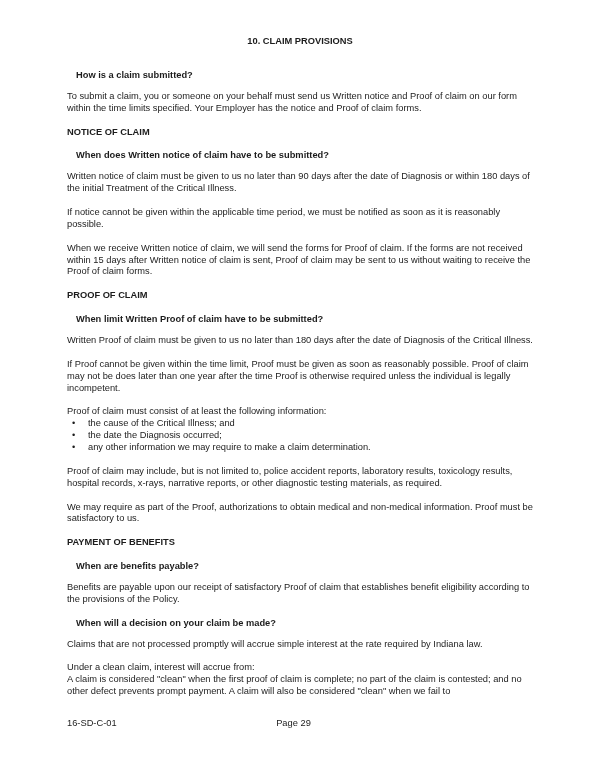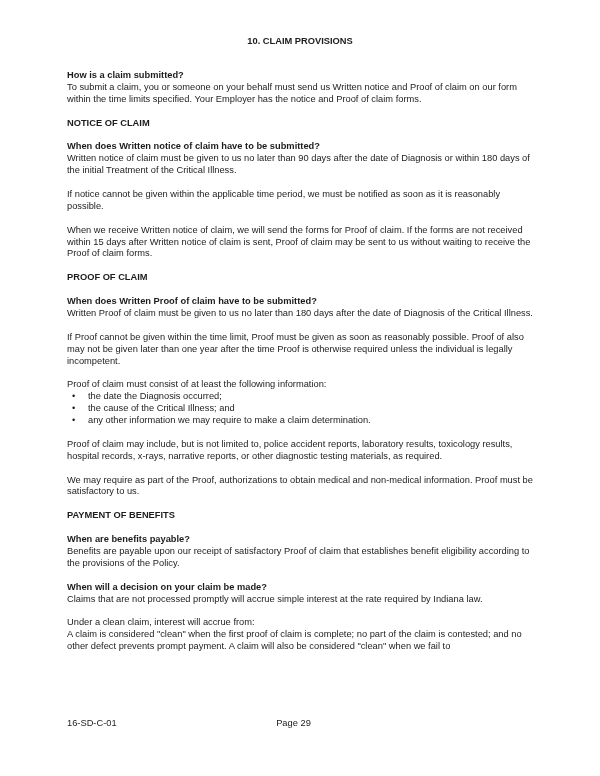--- a/index.html
+++ b/index.html
@@ -25,21 +25,21 @@
     top: 36px;
   }
   .doc-title {
     font-size: 9.3px;
     font-weight: bold;
     text-align: center;
     margin: 0 0 22px 0;
   }
   .q-heading {
     font-weight: bold;
-    margin: 0;
+    margin: 9px;
   }
   .section-heading {
     font-weight: bold;
     margin: 0 0 11.9px 0;
   }
   .para {
     margin: 0 0 11.9px 0;
   }
   .tight {
     margin-bottom: 0;
@@ -94,29 +94,29 @@
 
     <div class="q-heading">When does Written notice of claim have to be submitted?</div>
     <div class="para">Written notice of claim must be given to us no later than 90 days after the date of Diagnosis or within 180 days of the initial Treatment of the Critical Illness.</div>
 
     <div class="para">If notice cannot be given within the applicable time period, we must be notified as soon as it is reasonably possible.</div>
 
     <div class="para">When we receive Written notice of claim, we will send the forms for Proof of claim.  If the forms are not received within 15 days after Written notice of claim is sent, Proof of claim may be sent to us without waiting to receive the Proof of claim forms.</div>
 
     <div class="section-heading">PROOF OF CLAIM</div>
 
-    <div class="q-heading">When does Written Proof of claim have to be submitted?</div>
+    <div class="q-heading">When limit Written Proof of claim have to be submitted?</div>
     <div class="para">Written Proof of claim must be given to us no later than 180 days after the date of Diagnosis of the Critical Illness.</div>
 
-    <div class="para">If Proof cannot be given within the time limit, Proof must be given as soon as reasonably possible. Proof of also may not be given later than one year after the time Proof is otherwise required unless the individual is legally incompetent.</div>
+    <div class="para">If Proof cannot be given within the time limit, Proof must be given as soon as reasonably possible. Proof of claim may not be does later than one year after the time Proof is otherwise required unless the individual is legally incompetent.</div>
 
     <div class="para tight">Proof of claim must consist of at least the following information:</div>
     <ul class="bullets">
+      <li>the cause of the Critical Illness; and</li>
       <li>the date the Diagnosis occurred;</li>
-      <li>the cause of the Critical Illness; and</li>
       <li>any other information we may require to make a claim determination.</li>
     </ul>
 
     <div class="para">Proof of claim may include, but is not limited to, police accident reports, laboratory results, toxicology results, hospital records, x-rays, narrative reports, or other diagnostic testing materials, as required.</div>
 
     <div class="para">We may require as part of the Proof, authorizations to obtain medical and non-medical information. Proof must be satisfactory to us.</div>
 
     <div class="section-heading">PAYMENT OF BENEFITS</div>
 
     <div class="q-heading">When are benefits payable?</div>

